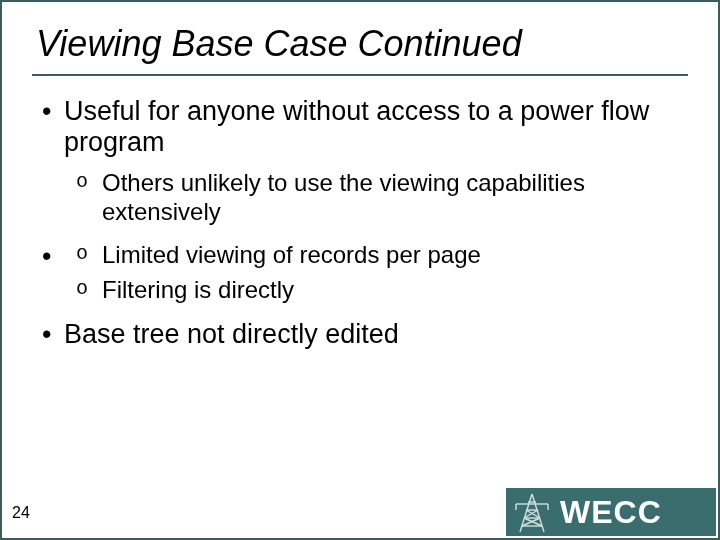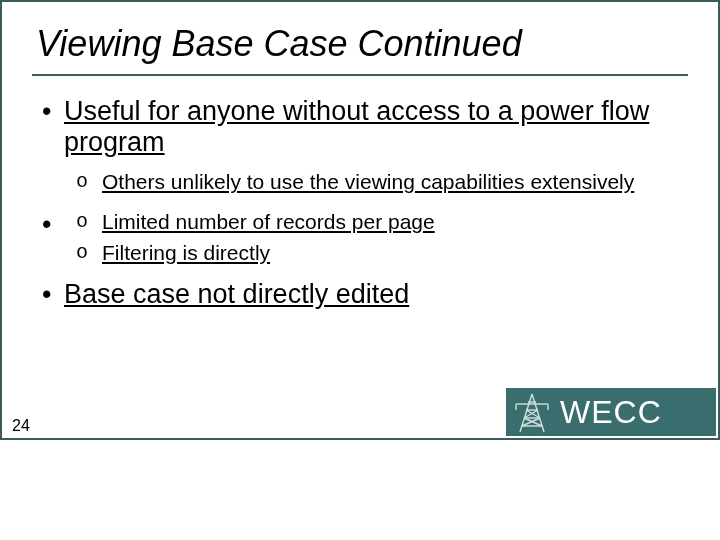--- a/index.html
+++ b/index.html
@@ -6,42 +6,41 @@
     margin: 0;
     padding: 0;
     width: 720px;
     height: 540px;
     font-family: Arial, Helvetica, sans-serif;
     background: #fff;
   }
   .slide {
     box-sizing: border-box;
     width: 720px;
-    height: 440px;
+    height: 540px;
     border: 2px solid #3a5c5c;
     position: relative;
     padding: 18px 30px 0 30px;
   }
   .title {
     font-size: 36px;
     font-style: italic;
     color: #000;
     margin: 4px 4px 10px 4px;
     line-height: 1.1;
   }
   .rule {
     border: none;
     border-top: 2px solid #3a5c5c;
     margin: 0 0 20px 0;
   }
   ul.top {
     list-style: none;
     margin: 0;
     padding: 0 4px;
-    text-decoration: underline;
   }
   ul.top > li {
     position: relative;
     padding-left: 28px;
     font-size: 27px;
     line-height: 1.18;
     color: #000;
     margin-bottom: 10px;
   }
   ul.top > li::before {
@@ -52,37 +51,37 @@
     font-size: 27px;
   }
   ul.sub {
     list-style: none;
     margin: 10px 0 14px 0;
     padding: 0;
   }
   ul.sub > li {
     position: relative;
     padding-left: 38px;
-    font-size: 21px;
+    font-size: 24px;
     line-height: 1.2;
     color: #000;
     margin-bottom: 6px;
   }
   ul.sub > li::before {
     content: "o";
     position: absolute;
     left: 12px;
     top: 1px;
     font-size: 20px;
     font-family: "Courier New", monospace;
   }
   .pagenum {
     position: absolute;
     left: 10px;
-    bottom: 3px;
+    bottom: 16px;
     font-size: 16px;
     color: #000;
   }
   .logo {
     position: absolute;
     right: 2px;
     bottom: 2px;
     width: 210px;
     height: 48px;
     background: #3a6e6e;
@@ -94,47 +93,47 @@
     height: 44px;
     margin-left: 4px;
     flex: none;
   }
   .logo .tower svg {
     display: block;
   }
   .logo .brand {
     color: #fff;
     font-size: 32px;
-    font-weight: normal;
+    font-weight: bold;
     letter-spacing: 1px;
     margin-left: 6px;
   }
 </style>
 </head>
 <body>
 
 <div class="slide">
   <div class="title">Viewing Base Case Continued</div>
   <hr class="rule">
 
   <ul class="top">
     <li>
       <span>Useful for anyone without access to a power flow program</span>
       <ul class="sub">
         <li>Others unlikely to use the viewing capabilities extensively</li>
       </ul>
     </li>
     <li>
       <ul class="sub">
-        <li>Limited number of records per page</li>
+        <li>Limited viewing of records per page</li>
         <li>Filtering is directly</li>
       </ul>
     </li>
     <li>
-      <span>Base case not directly edited</span>
+      <span>Base tree not directly edited</span>
     </li>
   </ul>
 
   <div class="pagenum">24</div>
 
   <div class="logo">
     <span class="tower">
       <svg viewBox="0 0 44 44" width="44" height="44">
         <g stroke="#cfe0de" stroke-width="1.4" fill="none">
           <line x1="22" y1="4" x2="10" y2="42"></line>

